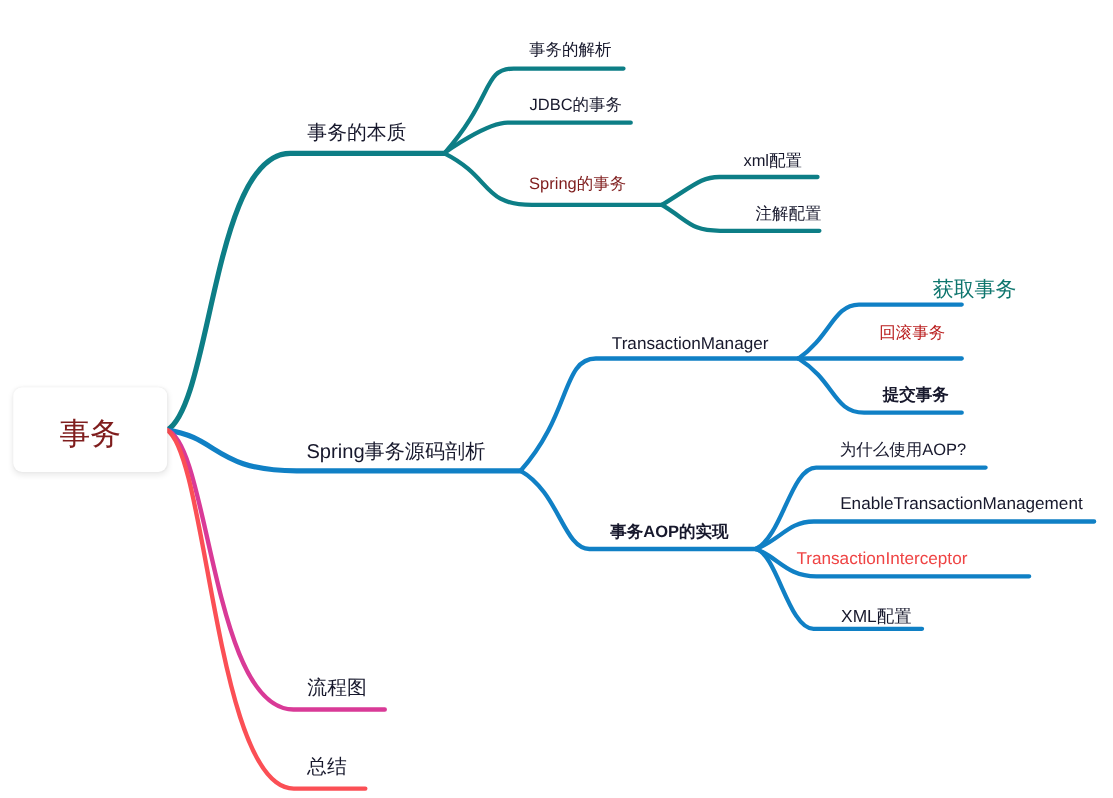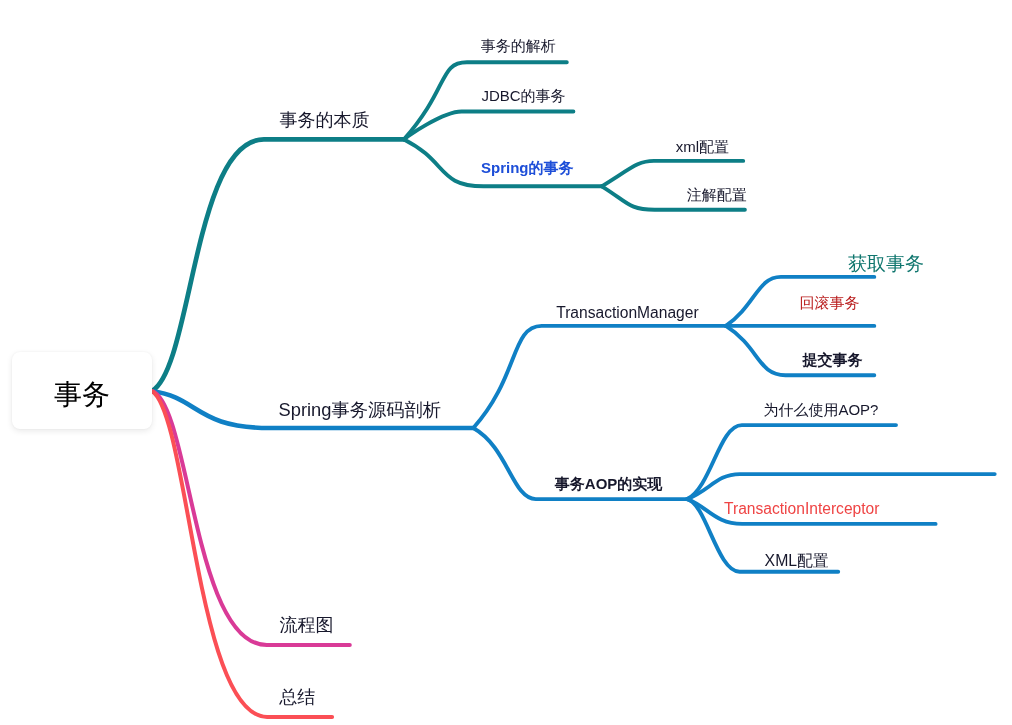--- a/index.html
+++ b/index.html
@@ -37,35 +37,36 @@
     <path d="M687.2,499.1 C711.6,486.7 719.1,425.1 741.9,425.1 L896,425.1" stroke-width="3.9" stroke="#1080c5"></path>
     <path d="M687.2,499.1 C709.7,490.7 716.4,474.1 739.9,474.1 L994.7,474.1" stroke-width="3.9" stroke="#1080c5"></path>
     <path d="M687.2,499.1 C707.7,506.7 715,523.9 742.1,523.9 L935.6,523.9" stroke-width="3.9" stroke="#1080c5"></path>
     <path d="M687.2,499.1 C706.5,504 717.1,571.7 739.6,571.7 L838.2,571.7" stroke-width="3.9" stroke="#1080c5"></path>
 
     <path d="M152,391 C190.3,405 193.4,645 266.8,645 L349.8,645" stroke-width="4" stroke="#d93a97"></path>
     <path d="M152,391 C188.6,414.8 196.5,716.9 267.1,716.9 L332.1,716.9" stroke-width="4" stroke="#fb4f55"></path>
   </svg>
 
   <div class="root-node" style="left:12px;top:352px;width:140px;height:77px;">
-    <span class="root-label" style="color: #000000;">事务</span>
+    <span class="root-label" style="color: #7f1d1d;">事务</span>
   </div>
 
   <div class="nlabel" style="left: 279.4px; top: 111.2px; font-size: 18px; color: rgb(23, 24, 44);">事务的本质</div>
   <div class="nlabel" style="left: 480.8px; top: 37.6px; font-size: 15px; color: rgb(23, 24, 44);">事务的解析</div>
   <div class="nlabel" style="left: 481.4px; top: 87.8px; font-size: 15px; color: rgb(23, 24, 44);">JDBC的事务</div>
-  <div class="nlabel" style="left: 481px; top: 160px; font-size: 15px; color: #1d4ed8; font-weight: bold;">Spring的事务</div>
+  <div class="nlabel" style="left: 481px; top: 160px; font-size: 15px; color: #7f1d1d;">Spring的事务</div>
   <div class="nlabel" style="left: 675.8px; top: 139px; font-size: 15px; color: rgb(23, 24, 44);">xml配置</div>
   <div class="nlabel" style="left: 675.8px; top: 187.2px; font-size: 15px; color: rgb(23, 24, 44); margin-left: 11px;">注解配置</div>
 
   <div class="nlabel" style="left: 278.6px; top: 401.4px; font-size: 18.3px; color: rgb(23, 24, 44);">Spring事务源码剖析</div>
   <div class="nlabel" style="left: 556.2px; top: 304.8px; font-size: 15.6px; color: rgb(23, 24, 44);">TransactionManager</div>
   <div class="nlabel" style="left: 848px; top: 253.8px; font-size: 19px; color: #0f766e;">获取事务</div>
   <div class="nlabel" style="left: 799.4px; top: 295px; font-size: 15px; color: #b91c1c;">回滚事务</div>
   <div class="nlabel" style="left: 802.6px; top: 352px; font-size: 15px; color: rgb(23, 24, 44); font-weight: bold;">提交事务</div>
   <div class="nlabel" style="left: 554.8px; top: 476.2px; font-size: 15px; color: rgb(23, 24, 44); font-weight: bold;">事务AOP的实现</div>
   <div class="nlabel" style="left: 763.4px; top: 402px; font-size: 15px; color: rgb(23, 24, 44);">为什么使用AOP?</div>
+  <div class="nlabel" style="left: 763.8px; top: 451.4px; font-size: 15.6px; color: rgb(23, 24, 44);">EnableTransactionManagement</div>
   <div class="nlabel" style="left: 724px; top: 501.4px; font-size: 15.6px; color: #ef4444;">TransactionInterceptor</div>
   <div class="nlabel" style="left: 764.6px; top: 552.6px; font-size: 15.8px; color: rgb(23, 24, 44);">XML配置</div>
 
   <div class="nlabel" style="left: 279.4px; top: 616px; font-size: 18px; color: rgb(23, 24, 44);">流程图</div>
   <div class="nlabel" style="left: 279.2px; top: 688px; font-size: 18px; color: rgb(23, 24, 44);">总结</div>
 </div>
 
 </body></html>

